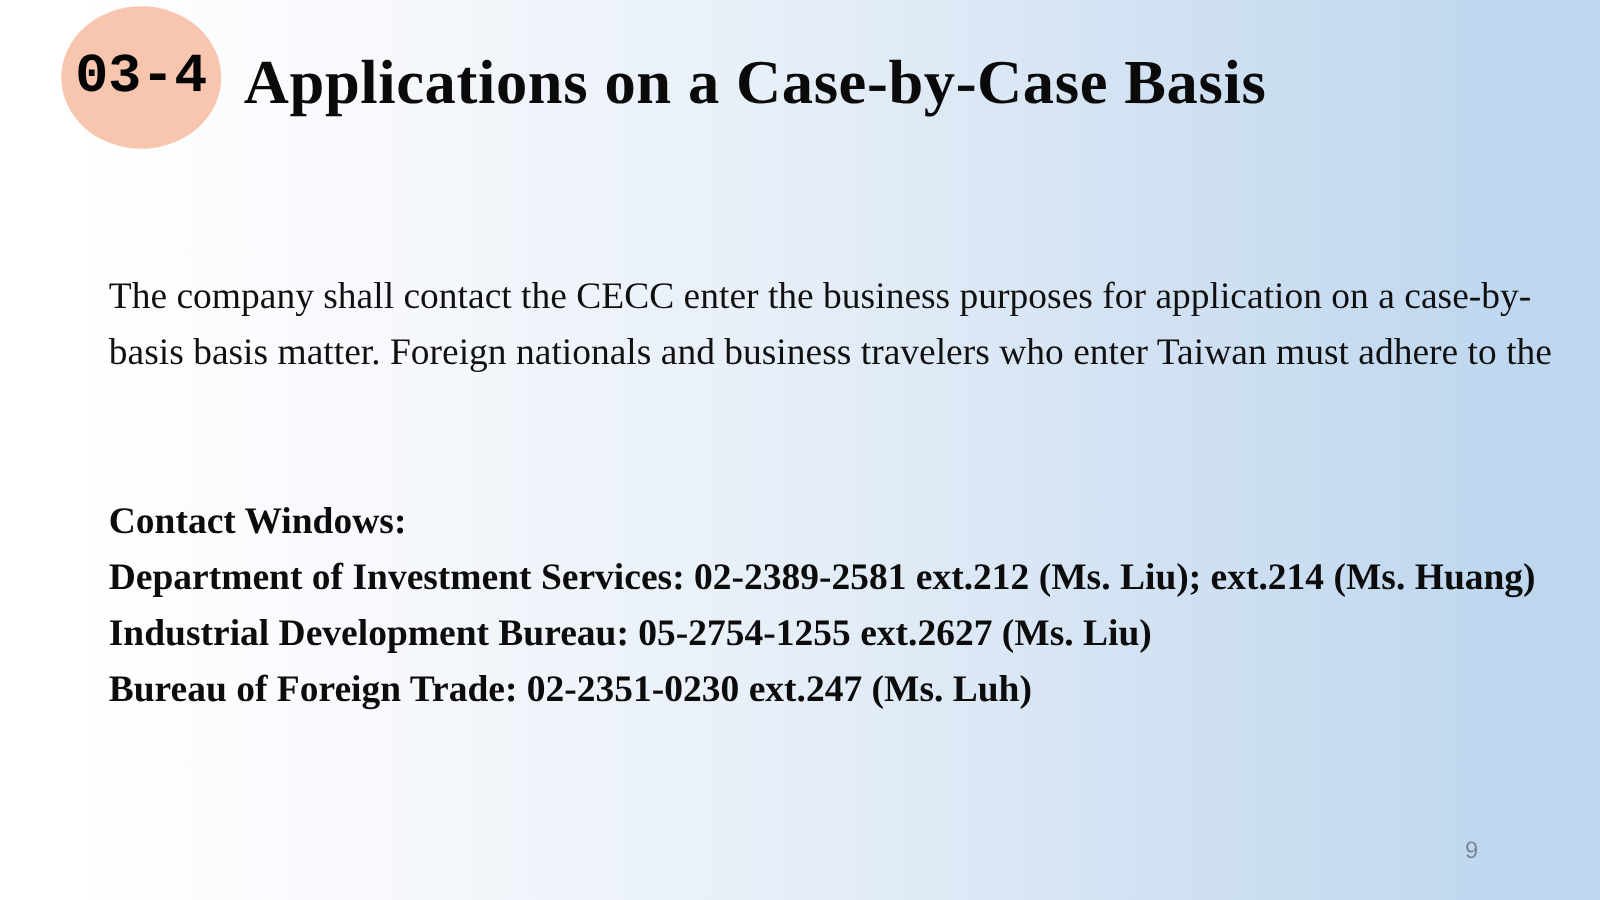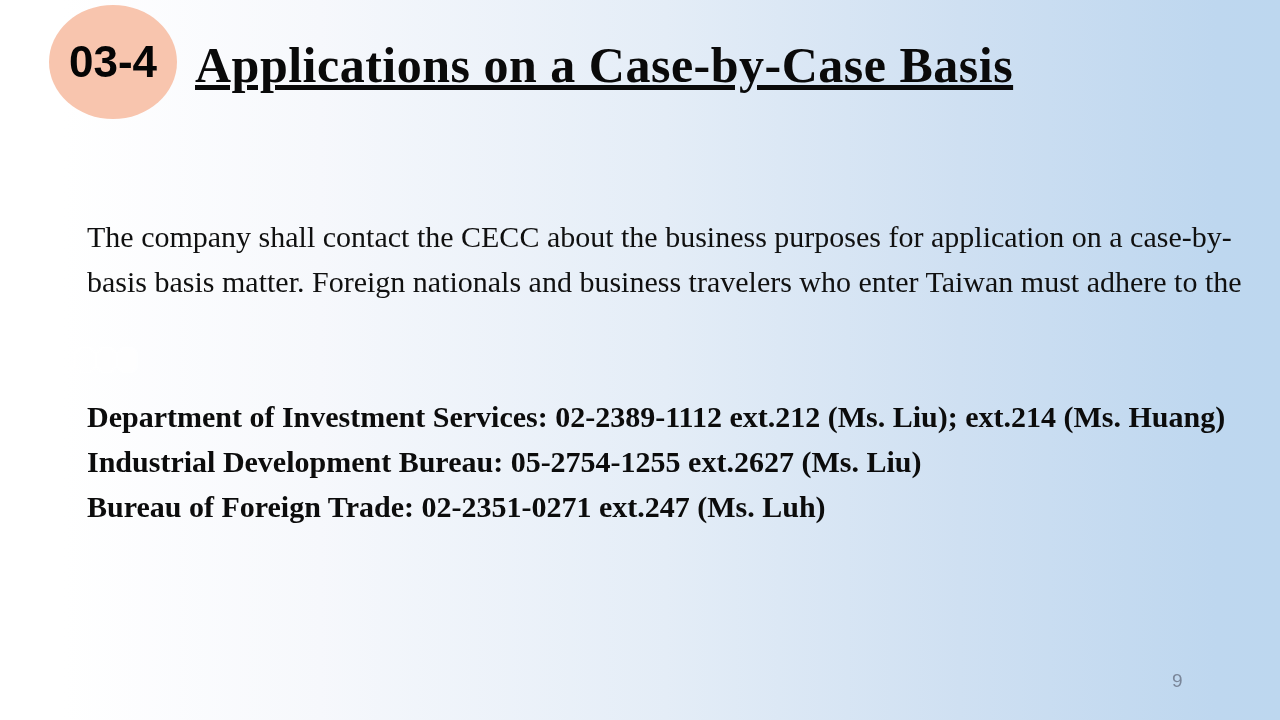--- a/index.html
+++ b/index.html
@@ -15,21 +15,21 @@
       #ffffff 0%, #ffffff 5%, #f6f8fc 25%,
       #e4edf7 52%, #cfe0f2 75%, #bed7ef 95%, #bdd7ef 100%);
   }
   .badge {
     position: absolute;
     left: 49px; top: 5px;
     width: 128px; height: 114px;
     border-radius: 50%;
     background: #F8C5AE;
     display: flex; align-items: center; justify-content: center;
-    font-family: Liberation Sans, sans-serif;
+    font-family: Liberation Mono, monospace;
     font-weight: bold;
     font-size: 44px;
     color: #050505;
   }
   .title {
     position: absolute;
     left: 195px; top: 36px;
     font-size: 50px;
     line-height: 58px;
     font-weight: bold;
@@ -79,35 +79,36 @@
 </style>
 </head>
 <body>
 
 <div class="slide">
 
   <div class="badge">
     <span>03-4</span>
   </div>
 
-  <h1 class="title" style="margin:0; font-size:50px;text-decoration:underline;">Applications on a Case-by-Case Basis</h1>
+  <h1 class="title" style="margin:0; font-size:50px;">Applications on a Case-by-Case Basis</h1>
 
   <div class="paragraph">
-    <div class="line">The company shall contact the CECC about the business purposes for application on a case-by-</div>
+    <div class="line">The company shall contact the CECC enter the business purposes for application on a case-by-</div>
     <div class="line">basis basis matter. Foreign nationals and business travelers who enter Taiwan must adhere to the</div>
   </div>
 
   <div class="watermark">
     <div class="wm-block"></div>
     <div class="wm-block"></div>
     <div class="wm-block"></div>
     <div class="wm-block"></div>
   </div>
 
   <div class="contact">
-    <div class="line">Department of Investment Services: 02-2389-1112 ext.212 (Ms. Liu); ext.214 (Ms. Huang)</div>
+    <div class="line">Contact Windows:</div>
+    <div class="line">Department of Investment Services: 02-2389-2581 ext.212 (Ms. Liu); ext.214 (Ms. Huang)</div>
     <div class="line">Industrial Development Bureau: 05-2754-1255 ext.2627 (Ms. Liu)</div>
-    <div class="line">Bureau of Foreign Trade: 02-2351-0271 ext.247 (Ms. Luh)</div>
+    <div class="line">Bureau of Foreign Trade: 02-2351-0230 ext.247 (Ms. Luh)</div>
   </div>
 
   <div class="page-number">9</div>
 
 </div>
 
 </body></html>

